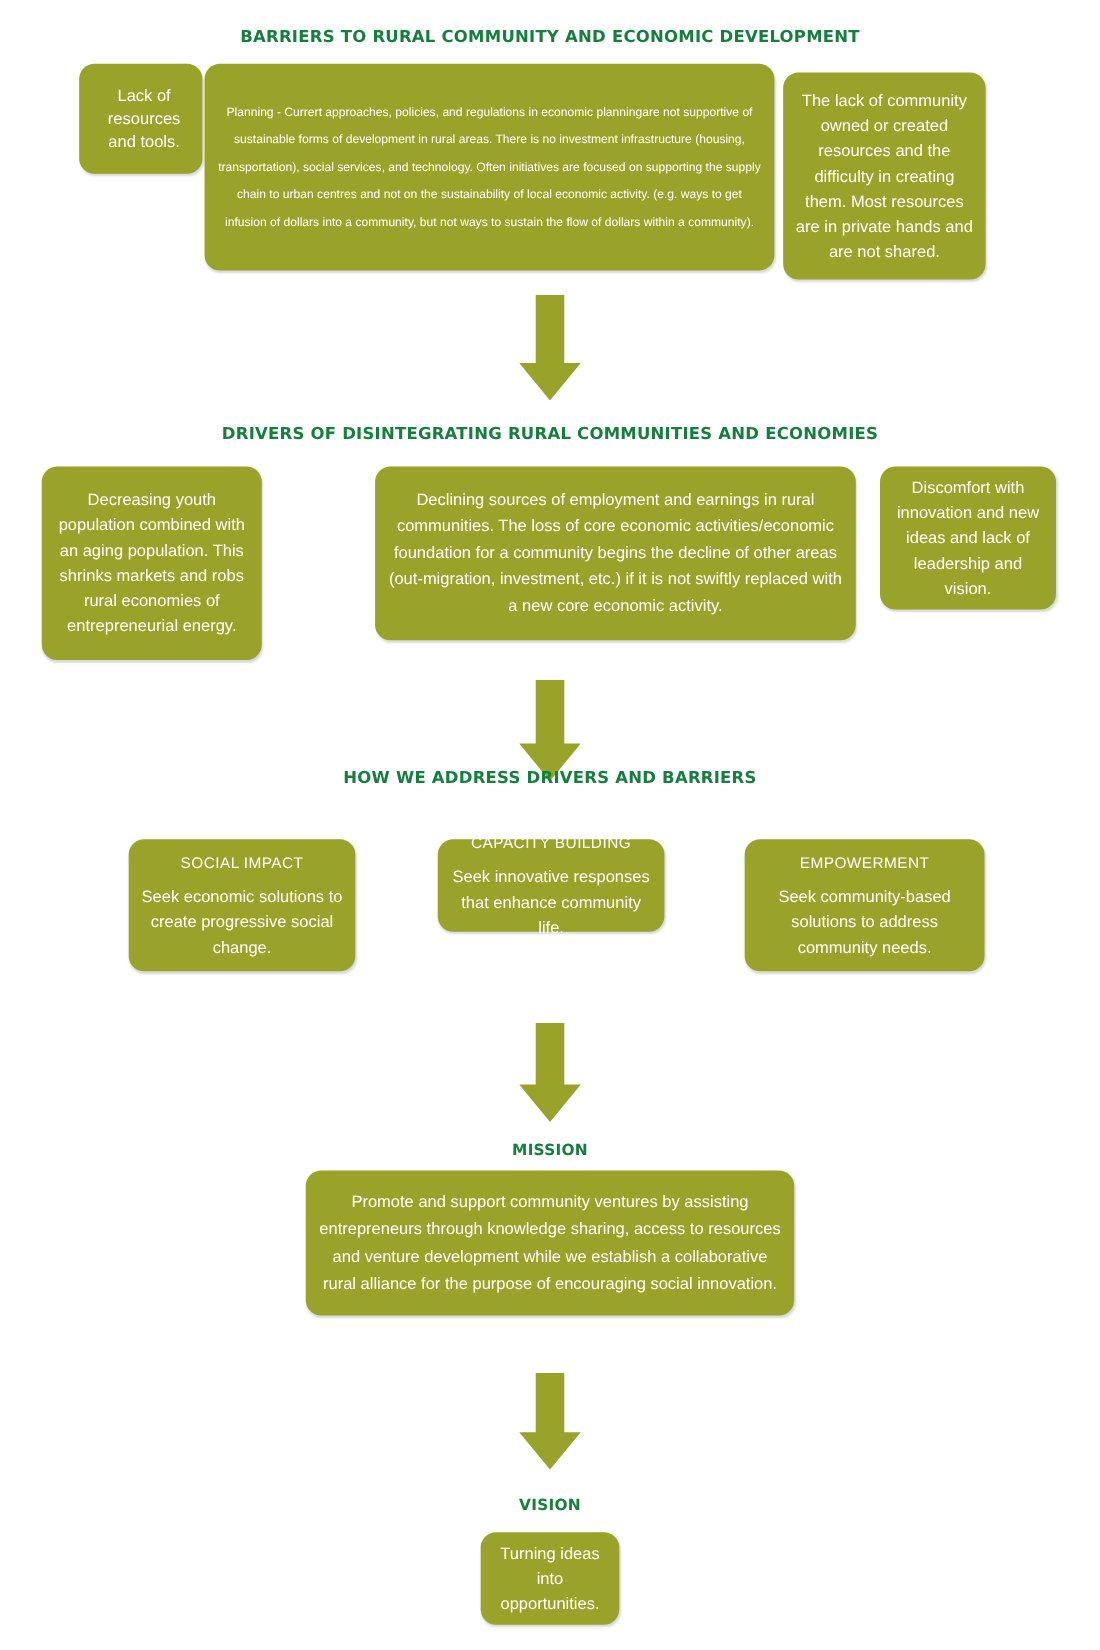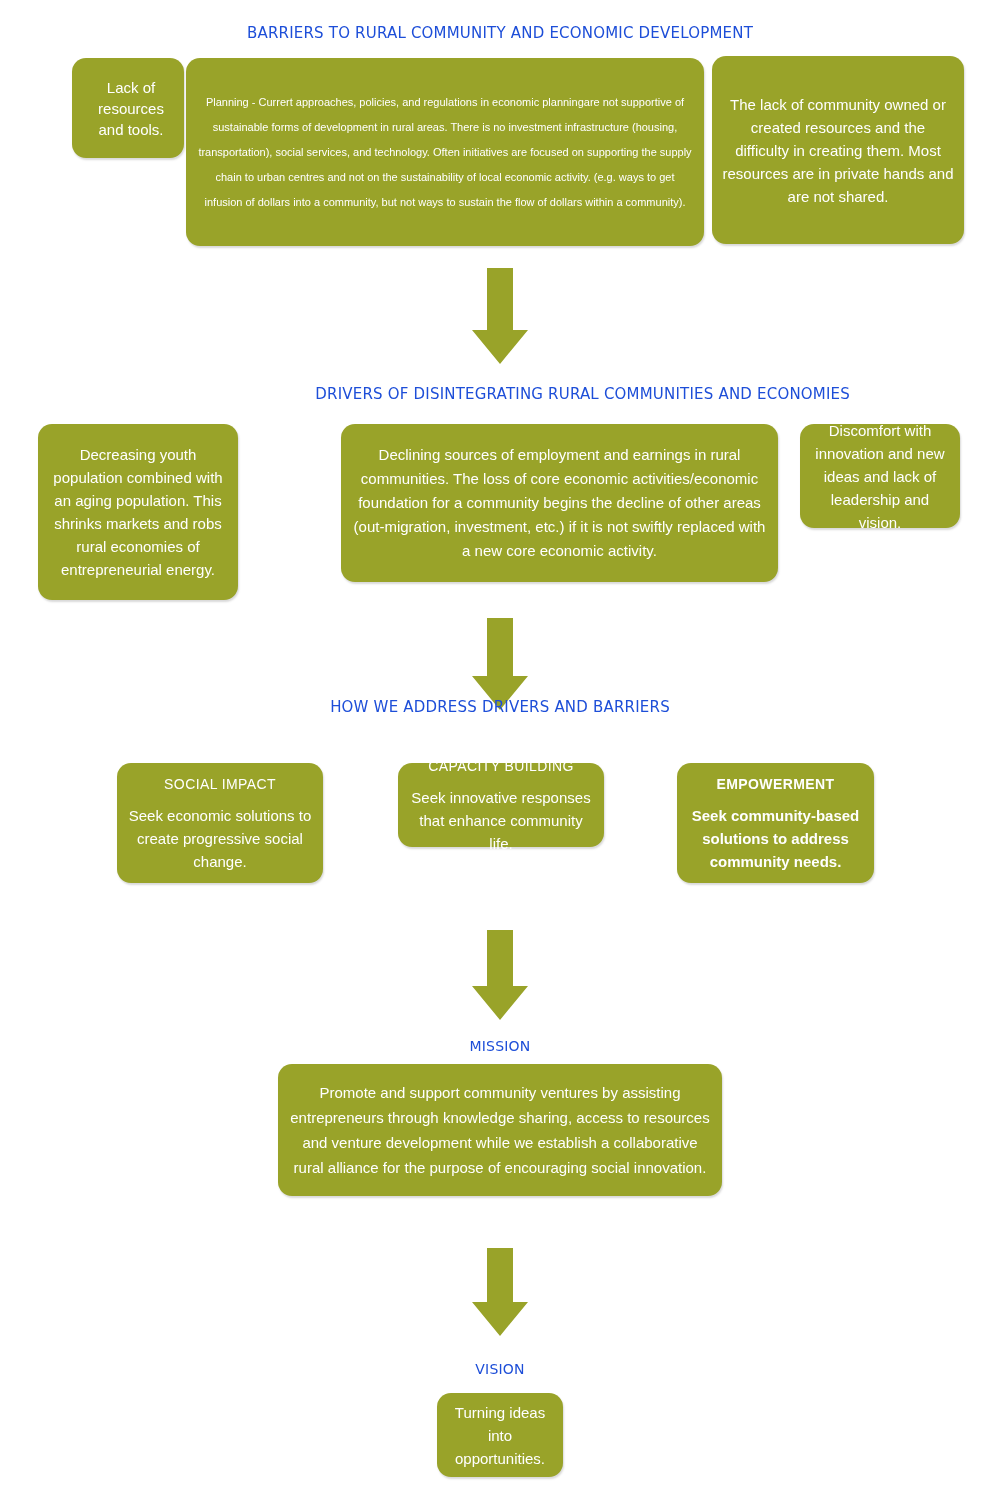--- a/index.html
+++ b/index.html
@@ -20,22 +20,22 @@
     left: 0; top: 0;
     width: 1000px;
     height: 1500px;
   }
 
   
   .section-title {
     position: absolute;
     text-align: center;
     font-family: "DejaVu Sans", sans-serif;
-    font-weight: normal;
-    color: #1d4ed8;
+    font-weight: bold;
+    color: #15803d;
     letter-spacing: 0.2px;
     white-space: nowrap;
     font-size: 15px;
     line-height: 18px;
   }
   .section-title.small { font-size: 14px; }
 
   
   .node {
     position: absolute;
@@ -79,42 +79,42 @@
   <div class="section-title" style="left:150px; top:24px; width:700px;">BARRIERS TO RURAL COMMUNITY AND ECONOMIC DEVELOPMENT</div>
 
   <div class="node" style="left:72px; top:58px; width:112px; height:100px;padding-left:16px;">
     <span class="body">Lack of resources and tools.</span>
   </div>
 
   <div class="node" style="left:186px; top:58px; width:518px; height:188px; font-size:11px; line-height:25px;">
     <span class="body">Planning - Currert approaches, policies, and regulations in economic planningare not supportive of sustainable forms of development in rural areas. There is no investment infrastructure (housing, transportation), social services, and technology. Often initiatives are focused on supporting the supply chain to urban centres and not on the sustainability of local economic activity.  (e.g. ways to get infusion of dollars into a community, but not ways to sustain the flow of dollars within a community).</span>
   </div>
 
-  <div class="node" style="left:712px; top:56px; width:252px; height:188px; line-height:23px;">
+  <div class="node" style="left:712px; top:66px; width:184px; height:188px; line-height:23px;">
     <span class="body">The lack of community owned or created resources and the difficulty in creating them. Most resources are in private hands and are not shared.</span>
   </div>
 
   <div class="arrow" style="left:472px; top:268px;">
     <svg width="56" height="96" viewBox="0 0 56 96" aria-hidden="true">
       <polygon points="15,0 41,0 41,62 56,62 28,96 0,62 15,62" fill="#99a329"></polygon>
     </svg>
   </div>
 
-  <div class="section-title" style="left:150px; top:385px; width:700px;text-align:right;">DRIVERS OF DISINTEGRATING RURAL COMMUNITIES AND ECONOMIES</div>
+  <div class="section-title" style="left:150px; top:385px; width:700px;">DRIVERS OF DISINTEGRATING RURAL COMMUNITIES AND ECONOMIES</div>
 
   <div class="node tight" style="left:38px; top:424px; width:200px; height:176px; line-height:23px;">
     <span class="body">Decreasing youth population combined with an aging population. This shrinks markets and robs rural economies of entrepreneurial energy.</span>
   </div>
 
 
   <div class="node" style="left:341px; top:424px; width:437px; height:158px; line-height:24px;">
     <span class="body">Declining sources of employment and  earnings in rural communities. The loss of core economic activities/economic foundation for a community begins the decline of other areas (out-migration, investment, etc.) if it is not swiftly replaced with a new core economic activity.</span>
   </div>
 
-  <div class="node" style="left:800px; top:424px; width:160px; height:104px; line-height:23px;">
+  <div class="node" style="left:800px; top:424px; width:160px; height:130px; line-height:23px;">
     <span class="body">Discomfort with innovation and new ideas and lack of leadership and vision.</span>
   </div>
 
   <div class="arrow" style="left:472px; top:618px;">
     <svg width="56" height="92" viewBox="0 0 56 92" aria-hidden="true">
       <polygon points="15,0 41,0 41,58 56,58 28,92 0,58 15,58" fill="#99a329"></polygon>
     </svg>
   </div>
 
   <div class="section-title" style="left:250px; top:698px; width:500px;">HOW WE ADDRESS DRIVERS AND BARRIERS</div>
@@ -122,21 +122,21 @@
   <div class="node" style="left:117px; top:763px; width:206px; height:120px; line-height:23px;">
     <span class="cap">SOCIAL IMPACT</span>
     <span class="body">Seek economic solutions to create progressive social change.</span>
   </div>
 
   <div class="node" style="left:398px; top:763px; width:206px; height:84px; line-height:23px;">
     <span class="cap">CAPACITY BUILDING</span>
     <span class="body">Seek innovative responses that enhance community life.</span>
   </div>
 
-  <div class="node" style="left:677px; top:763px; width:197px; height:120px; line-height:23px;font-weight:bold;">
+  <div class="node" style="left:677px; top:763px; width:218px; height:120px; line-height:23px;">
     <span class="cap">EMPOWERMENT</span>
     <span class="body">Seek community-based solutions to address community needs.</span>
   </div>
 
   <div class="arrow" style="left:472px; top:930px;">
     <svg width="56" height="90" viewBox="0 0 56 90" aria-hidden="true">
       <polygon points="15,0 41,0 41,56 56,56 28,90 0,56 15,56" fill="#99a329"></polygon>
     </svg>
   </div>
 

